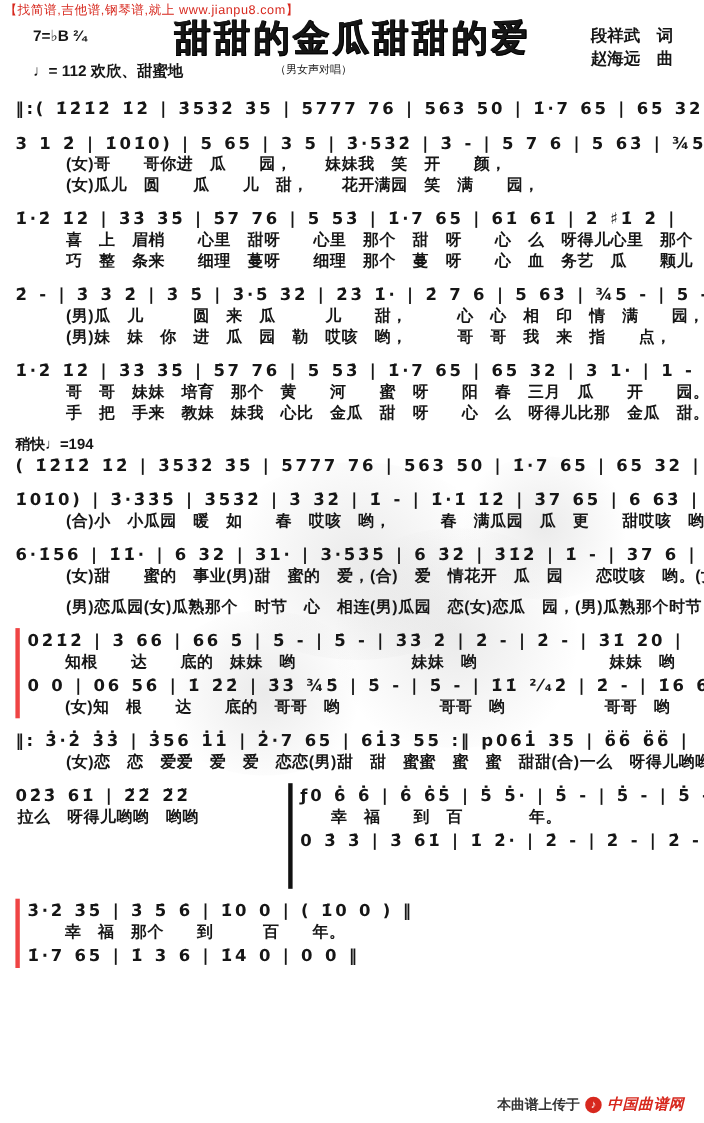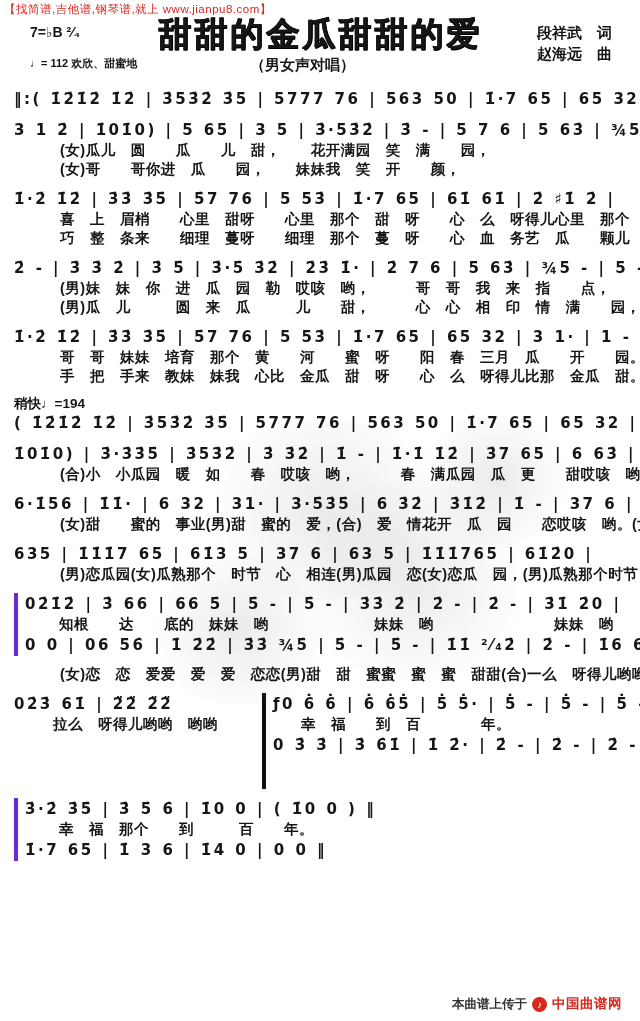--- a/index.html
+++ b/index.html
@@ -13,59 +13,59 @@
     letter-spacing:.5px;white-space:nowrap;
   }
   .hdr{position:relative;height:86px;}
   .title{
     position:absolute;left:0;right:0;top:12px;text-align:center;
     font-family:"DejaVu Serif","Liberation Serif",serif;
     font-size:33px;font-weight:900;letter-spacing:3px;
     text-shadow:1px 0 0 #000,0 1px 0 #000,1px 1px 0 #000;
   }
   .key{position:absolute;left:30px;top:24px;font-size:14px;font-weight:bold;}
-  .tempo{position:absolute;left:30px;top:56px;font-size:11px;font-weight:bold;}
-  .subtitle{position:absolute;left:250px;top:56px;font-size:15px;font-weight:bold;}
+  .tempo{position:absolute;left:30px;top:56px;font-size:14px;font-weight:bold;}
+  .subtitle{position:absolute;left:250px;top:56px;font-size:10px;font-weight:normal;}
   .credits{position:absolute;right:28px;top:22px;font-size:15px;font-weight:bold;text-align:right;line-height:21px;}
   .sheet{position:relative;padding:2px 12px 0 14px;z-index:2;}
   .system{margin-bottom:9px;}
   .music{
     font-family:"DejaVu Sans",sans-serif;font-weight:bold;
     font-size:15px;letter-spacing:2.5px;word-spacing:1px;
     white-space:nowrap;height:22px;line-height:22px;
   }
   .lyric{
     font-size:14.5px;font-weight:600;white-space:nowrap;
     height:19px;line-height:19px;padding-left:46px;letter-spacing:.5px;
   }
   .tempo-label{font-size:13.5px;font-weight:bold;height:17px;line-height:17px;}
-  .bracket{border-left:4px solid #6d28d9;padding-left:7px;}
+  .bracket{border-left:4px solid #ef4444;padding-left:7px;}
   .bracket .lyric{padding-left:34px;}
   .split{display:flex;align-items:flex-start;}
   .split-left{width:248px;flex:none;}
-  .split-left .lyric{padding-left:2px;margin-left:37px;}
+  .split-left .lyric{padding-left:2px;}
   .split-right{flex:1;border-left:4px solid #111;padding-left:7px;min-height:96px;}
   .split-right .lyric{padding-left:28px;}
   .blob{position:absolute;border-radius:50%;z-index:1;pointer-events:none;
     background:radial-gradient(circle, rgba(70,70,70,.11) 0%, rgba(70,70,70,0) 70%);}
   .b1{left:190px;top:420px;width:270px;height:180px;}
   .b2{left:290px;top:480px;width:250px;height:200px;}
   .b3{left:140px;top:555px;width:200px;height:150px;}
   .b4{left:410px;top:415px;width:170px;height:130px;}
   .footer{
     position:absolute;right:18px;bottom:8px;z-index:3;
     display:flex;align-items:center;gap:5px;font-size:12.5px;margin-left:28px;
   }
   .footer .prefix{color:#333;font-weight:bold;}
   .logo-ico{
     display:inline-flex;width:15px;height:15px;border-radius:50%;
     align-items:center;justify-content:center;
     color:#fff;font-size:10px;line-height:15px;font-weight:bold;
   }
-  .logo-txt{font-weight:900;letter-spacing:.5px;font-size:13.5px;}
+  .logo-txt{font-weight:900;font-style:italic;letter-spacing:.5px;font-size:13.5px;}
 </style>
 </head>
 <body>
 
 <div class="wm-top" style="color:#d7281e;">【找简谱,吉他谱,钢琴谱,就上 www.jianpu8.com】</div>
 
 <div class="hdr">
   <div class="title">甜甜的金瓜甜甜的爱</div>
   <div class="key">7=♭B  ²⁄₄</div>
   <div class="tempo">♩= 112  欢欣、甜蜜地</div>
@@ -80,60 +80,61 @@
 <div class="blob b2"></div>
 <div class="blob b3"></div>
 <div class="blob b4"></div>
 
 <div class="sheet" id="sheet">
     <div class="system">
       <div class="music">‖:( 1̇2̇1̇2̇  1̇2̇ | 3̇53̇2̇  3̇5 | 5777  76 | 563  50 | 1̇·7  65 | 65  32 |</div>
     </div>
     <div class="system">
       <div class="music">3 1 2̇ | 1̇01̇0) | 5  65 | 3  5 | 3̇·53̇2̇ | 3̇ ­- | 5 7 6 | 5  63̇ | ¾5 - | 5 - |</div>
+      <div class="lyric">(女)哥　　哥你进　瓜　　园，　　妹妹我　笑　开　　颜，</div>
       <div class="lyric">(女)瓜儿　圆　　瓜　　儿　甜，　　花开满园　笑　满　　园，</div>
-      <div class="lyric">(女)哥　　哥你进　瓜　　园，　　妹妹我　笑　开　　颜，</div>
     </div>
     <div class="system">
       <div class="music">1̇·2̇  1̇2̇ | 3̇3̇  3̇5̇ | 5̇7  76 | 5  53̇ | 1̇·7  65 | 61̇  61̇ | 2̇ ♯1̇ 2̇ |</div>
       <div class="lyric">喜　上　眉梢　　心里　甜呀　　心里　那个　甜　呀　　心　么　呀得儿心里　那个　甜。</div>
       <div class="lyric">巧　整　条来　　细理　蔓呀　　细理　那个　蔓　呀　　心　血　务艺　瓜　　颗儿　甜。</div>
     </div>
     <div class="system">
       <div class="music">2̇ - | 3̇  3̇  2̇ | 3̇  5̇ | 3̇·5̇  3̇2̇ | 2̇3̇  1̇· | 2̇ 7 6 | 5  63̇ | ¾5 - | 5 - |</div>
+      <div class="lyric">(男)瓜　儿　　　圆　来　瓜　　　儿　　甜，　　　心　心　相　印　情　满　　园，</div>
       <div class="lyric">(男)妹　妹　你　进　瓜　园　勒　哎咳　哟，　　　哥　哥　我　来　指　　点，</div>
-      <div class="lyric">(男)瓜　儿　　　圆　来　瓜　　　儿　　甜，　　　心　心　相　印　情　满　　园，</div>
     </div>
     <div class="system">
       <div class="music">1̇·2̇  1̇2̇ | 3̇3̇  3̇5̇ | 5̇7  76 | 5  53̇ | 1̇·7  65 | 65  32 | 3  1· | 1 - :‖</div>
       <div class="lyric">哥　哥　妹妹　培育　那个　黄　　河　　蜜　呀　　阳　春　三月　瓜　　开　　园。</div>
       <div class="lyric">手　把　手来　教妹　妹我　心比　金瓜　甜　呀　　心　么　呀得儿比那　金瓜　甜。</div>
     </div>
     <div class="system">
       <div class="tempo-label">稍快♩=194</div>
       <div class="music">( 1̇2̇1̇2̇  1̇2̇ | 3̇53̇2̇  3̇5̇ | 5777  76 | 563  50 | 1̇·7  65 | 65  32 | 3̇  1̇  2̇ |</div>
     </div>
     <div class="system">
       <div class="music">1̇01̇0) | 3̇·3̇3̇5̇ | 3̇53̇2̇ | 3̇  3̇2̇ | 1̇ - | 1̇·1̇  1̇2̇ | 3̇7  65 | 6  63̇ | 5 - |</div>
       <div class="lyric">(合)小　小瓜园　暖　如　　春　哎咳　哟，　　　春　满瓜园　瓜　更　　甜哎咳　哟，</div>
     </div>
     <div class="system">
       <div class="music">6·1̇56 | 1̇1̇· | 6  32 | 31· | 3·5̇3̇5̇ | 6  3̇2̇ | 3̇1̇2̇ | 1̇ - | 37 6 |</div>
       <div class="lyric">(女)甜　　蜜的　事业(男)甜　蜜的　爱，(合)　爱　情花开　瓜　园　　恋哎咳　哟。(女)瓜园恋</div>
     </div>
     <div class="system">
-      <div class="music">635 | 1̇1̇1̇7  65 | 61̇3  5 | 37  6 | 63  5 | 1̇1̇1̇765 | 61̇2̇0 |</div>
       <div class="lyric">(男)恋瓜园(女)瓜熟那个　时节　心　相连(男)瓜园　恋(女)恋瓜　园，(男)瓜熟那个时节　心相连。</div>
     </div>
     <div class="system bracket">
       <div class="music">02̇1̇2̇ | 3̇  66 | 66  5̇ | 5̇ - | 5̇ - | 3̇3̇  2̇ | 2̇ - | 2̇ - | 3̇1̇  2̇0 |</div>
       <div class="lyric">知根　　达　　底的　妹妹　哟　　　　　　　妹妹　哟　　　　　　　　妹妹　哟</div>
       <div class="music">0  0 | 06  56̇ | 1̇  2̇2̇ | 3̇3̇ ¾5̇ | 5̇ - | 5̇ - | 1̇1̇ ²⁄₄2̇ | 2̇ - | 1̇6  60 |</div>
+      <div class="lyric">(女)知　根　　达　　底的　哥哥　哟　　　　　　哥哥　哟　　　　　　哥哥　哟</div>
     </div>
     <div class="system">
+      <div class="music">‖: 3̇·2̇  3̇3̇ | 3̇56  1̇1̇ |  2̇·7  65 | 61̇3  55 :‖ p061̇  35 | 6̈6̈  6̈6̈ |</div>
       <div class="lyric">(女)恋　恋　爱爱　爱　爱　恋恋(男)甜　甜　蜜蜜　蜜　蜜　甜甜(合)一么　呀得儿哟哟　哟哟</div>
     </div>
     <div class="system split">
       <div class="split-left">
         <div class="music">02̇3̇  61̇ | 2̈2̈  2̈2̈</div>
         <div class="lyric">拉么　呀得儿哟哟　哟哟</div>
       </div>
       <div class="split-right">
         <div class="music">ƒ0  6̇  6̇ | 6̇  6̇5̇ | 5̇  5̇· | 5̇ - | 5̇ - | 5̇ - |</div>
         <div class="lyric">幸　福　　到　百　　　　年。</div>

